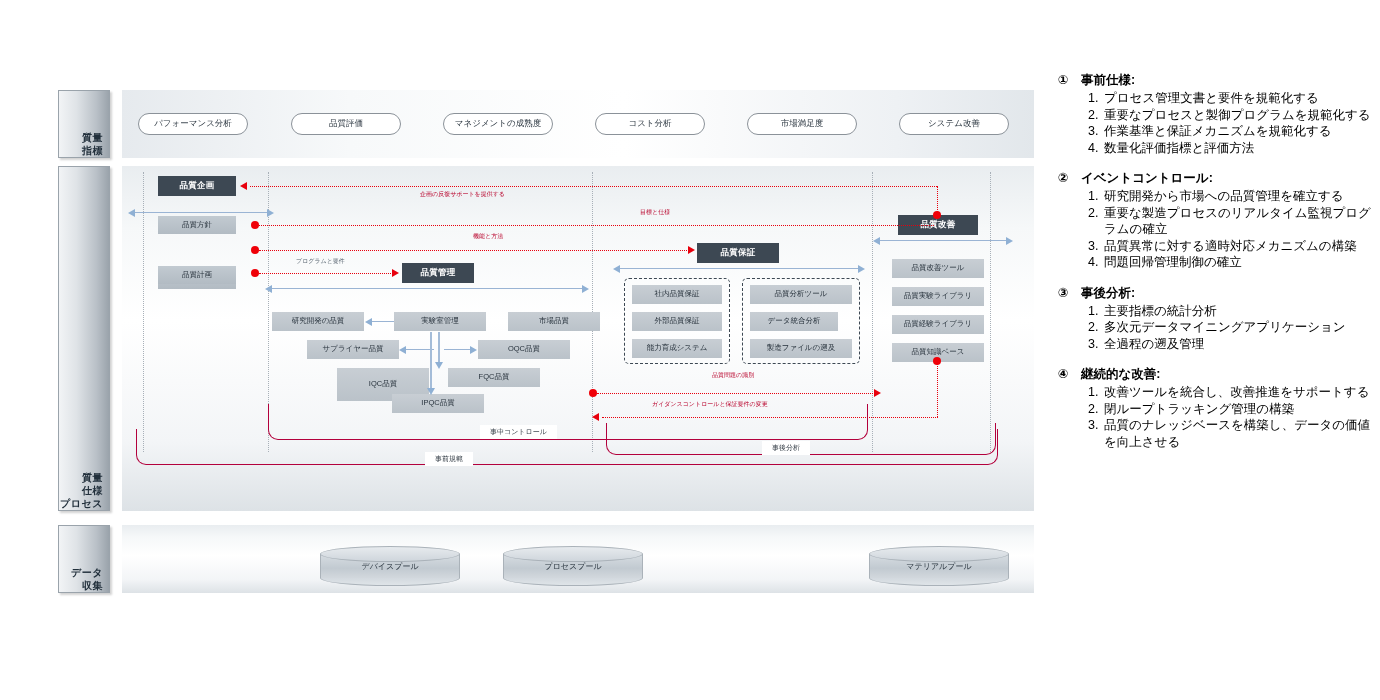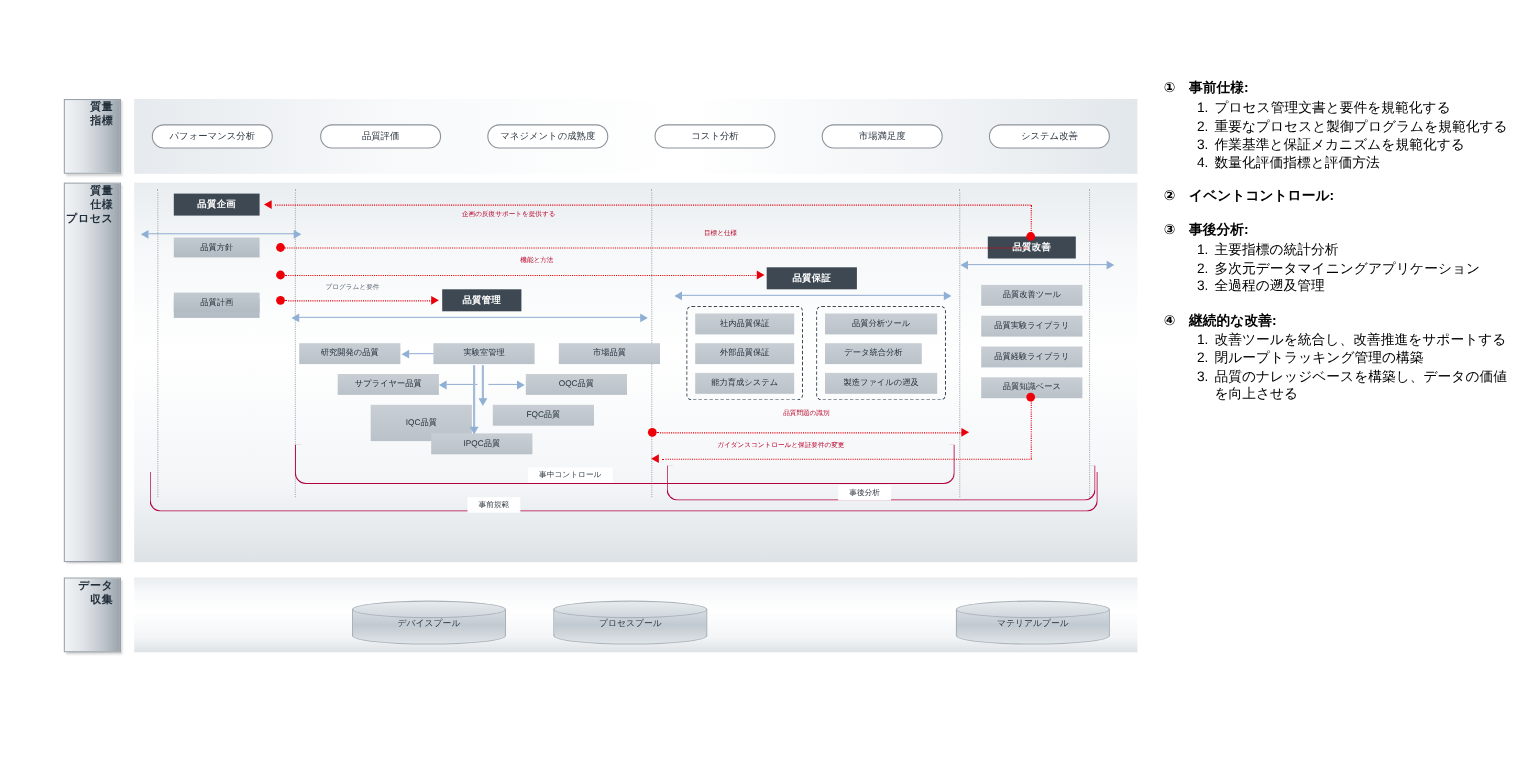--- a/index.html
+++ b/index.html
@@ -9,21 +9,21 @@
     overflow:hidden;position:relative;
   }
   .stage{position:absolute;left:0;top:0;width:1380px;height:700px;}
 
   
   .side{
     position:absolute;
     background:linear-gradient(to right,#f2f4f6 0%,#dfe3e7 35%,#b9c0c7 75%,#9aa3ab 100%);
     border:1px solid #9aa3ab;
     box-shadow:2px 2px 2px rgba(0,0,0,.18);
-    display:flex;align-items:flex-start;justify-content:flex-end;
+    display:flex;align-items:flex-end;justify-content:flex-end;
     box-sizing:border-box;padding-right:6px;
   }
   .side span{
     font-size:10px;font-weight:bold;color:#22303c;line-height:13px;
     text-align:right;white-space:pre-line;letter-spacing:.5px;
   }
 
   
   .panel{
     position:absolute;
@@ -381,20 +381,26 @@
         <li>作業基準と保証メカニズムを規範化する</li>
         <li>数量化評価指標と評価方法</li>
       </ol>
     </div>
 
     <div class="note-group">
       <div class="note-head">
         <span class="num">②</span>
         <span>イベントコントロール:</span>
       </div>
+      <ol class="note-list">
+        <li>研究開発から市場への品質管理を確立する</li>
+        <li>重要な製造プロセスのリアルタイム監視プログラムの確立</li>
+        <li>品質異常に対する適時対応メカニズムの構築</li>
+        <li>問題回帰管理制御の確立</li>
+      </ol>
     </div>
 
     <div class="note-group">
       <div class="note-head">
         <span class="num">③</span>
         <span>事後分析:</span>
       </div>
       <ol class="note-list">
         <li>主要指標の統計分析</li>
         <li>多次元データマイニングアプリケーション</li>

